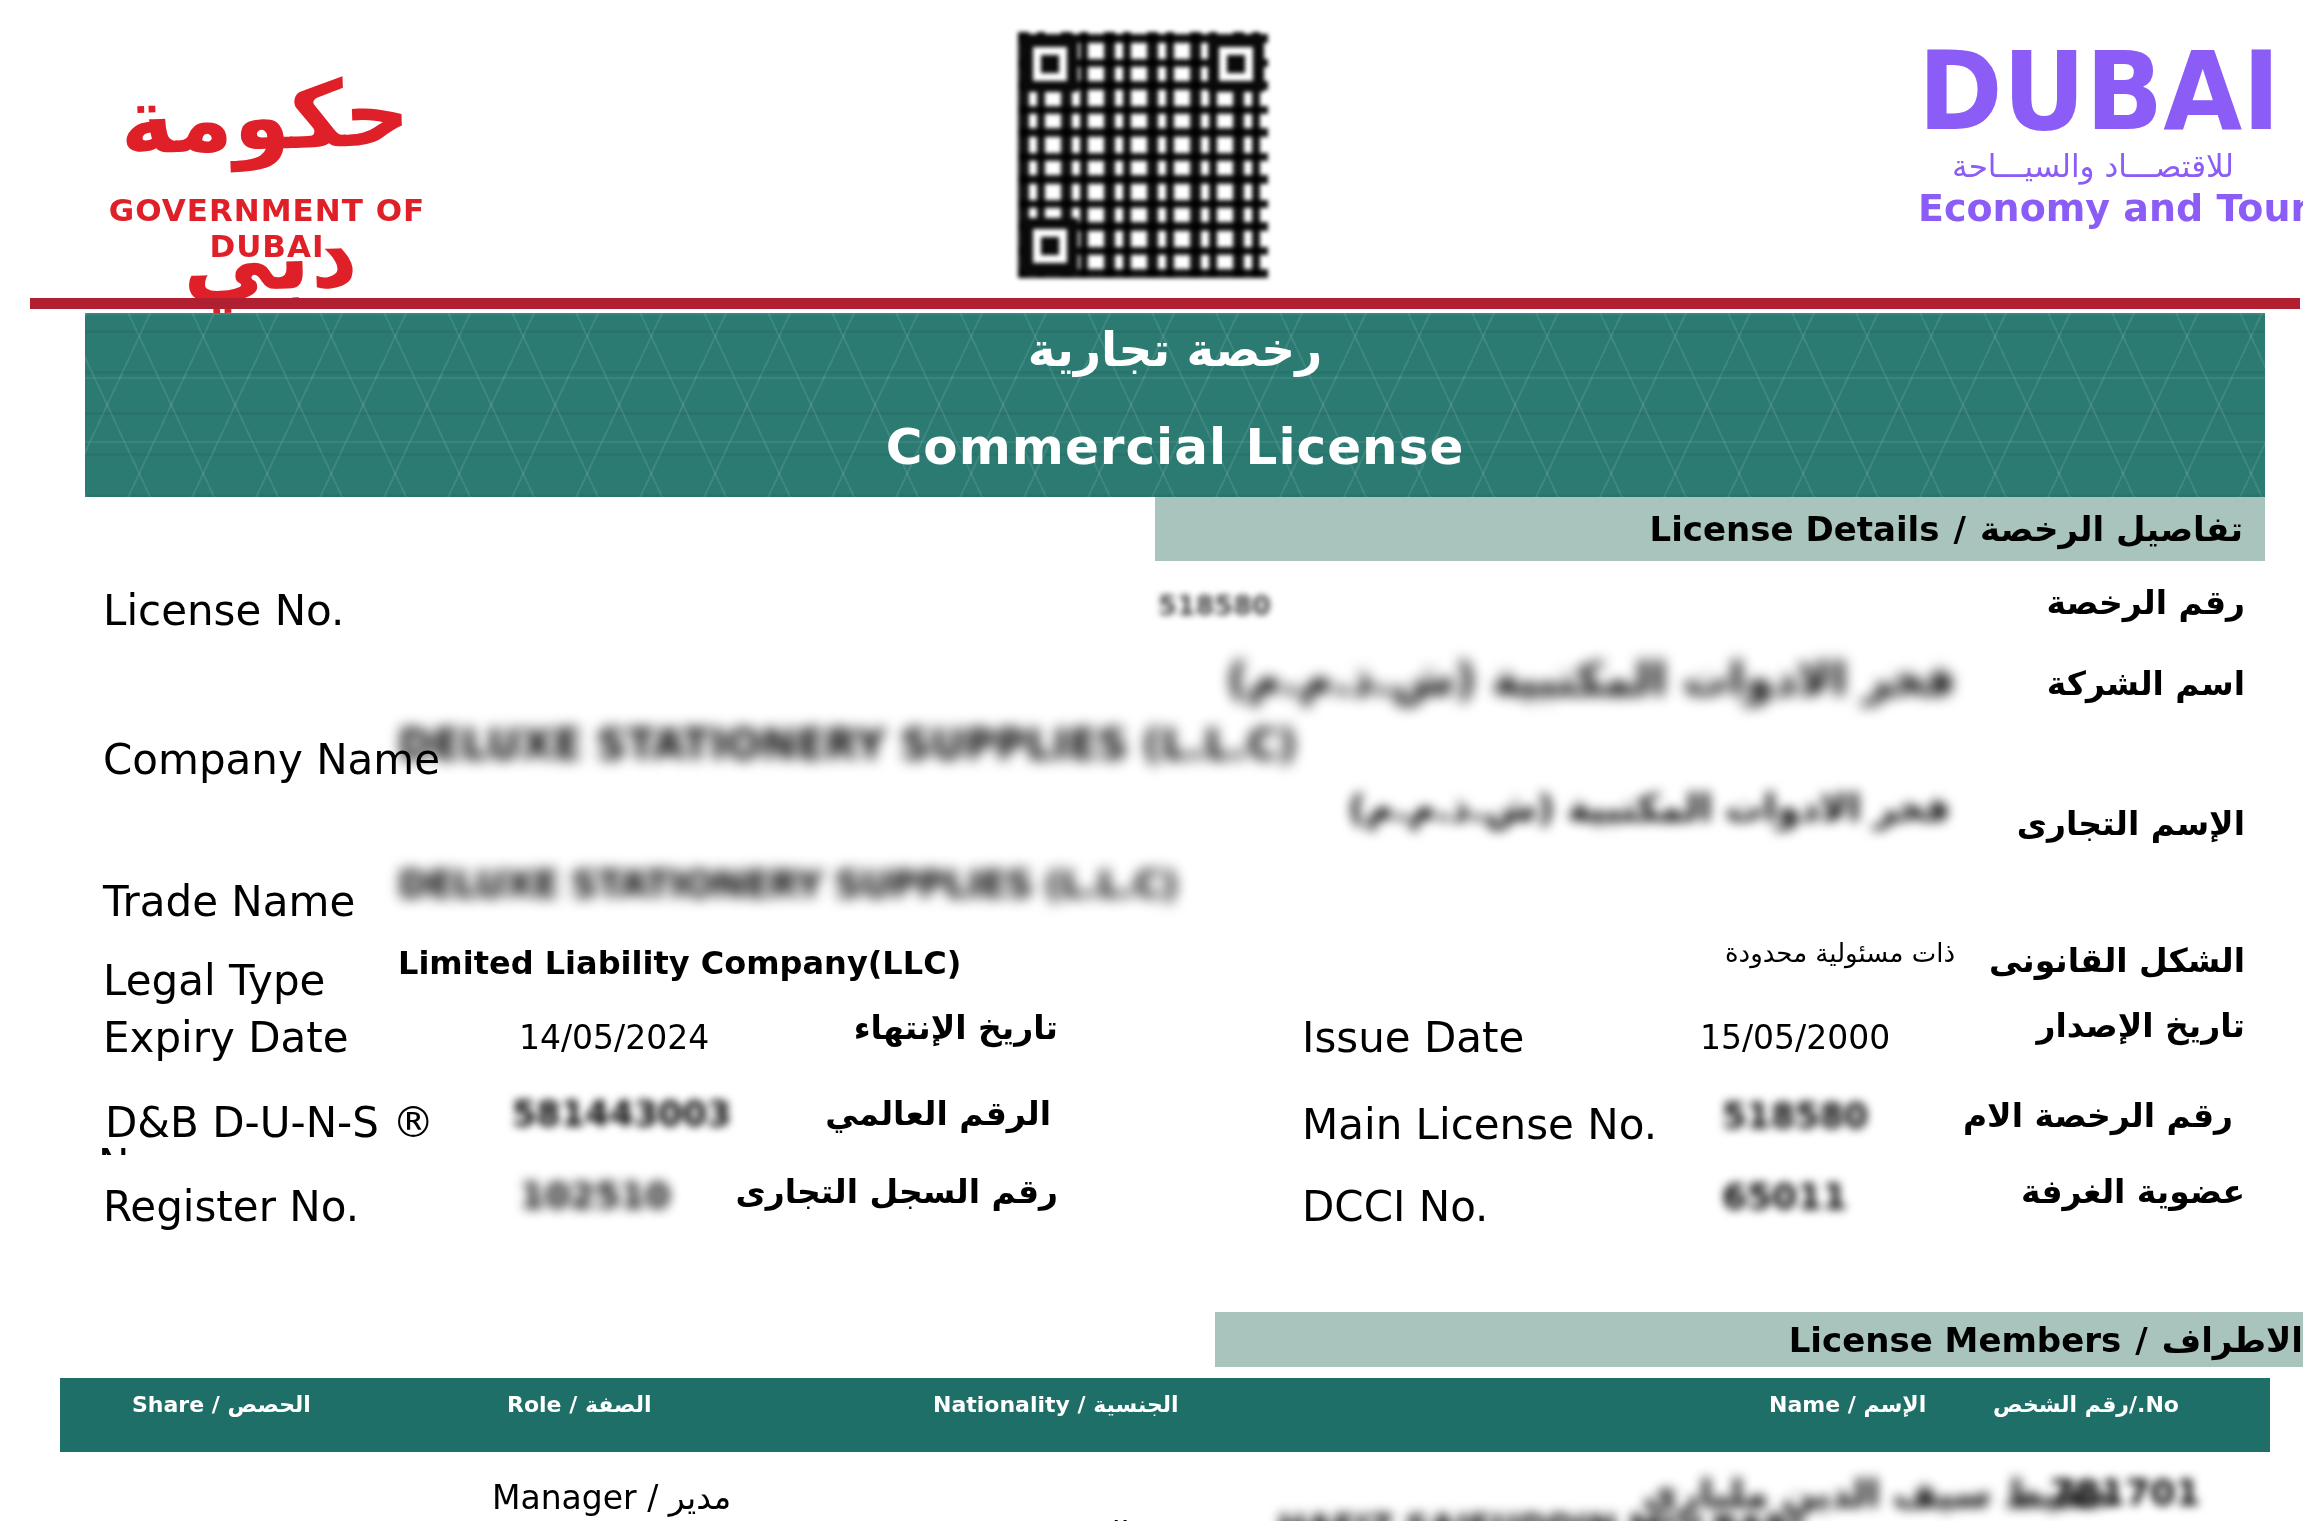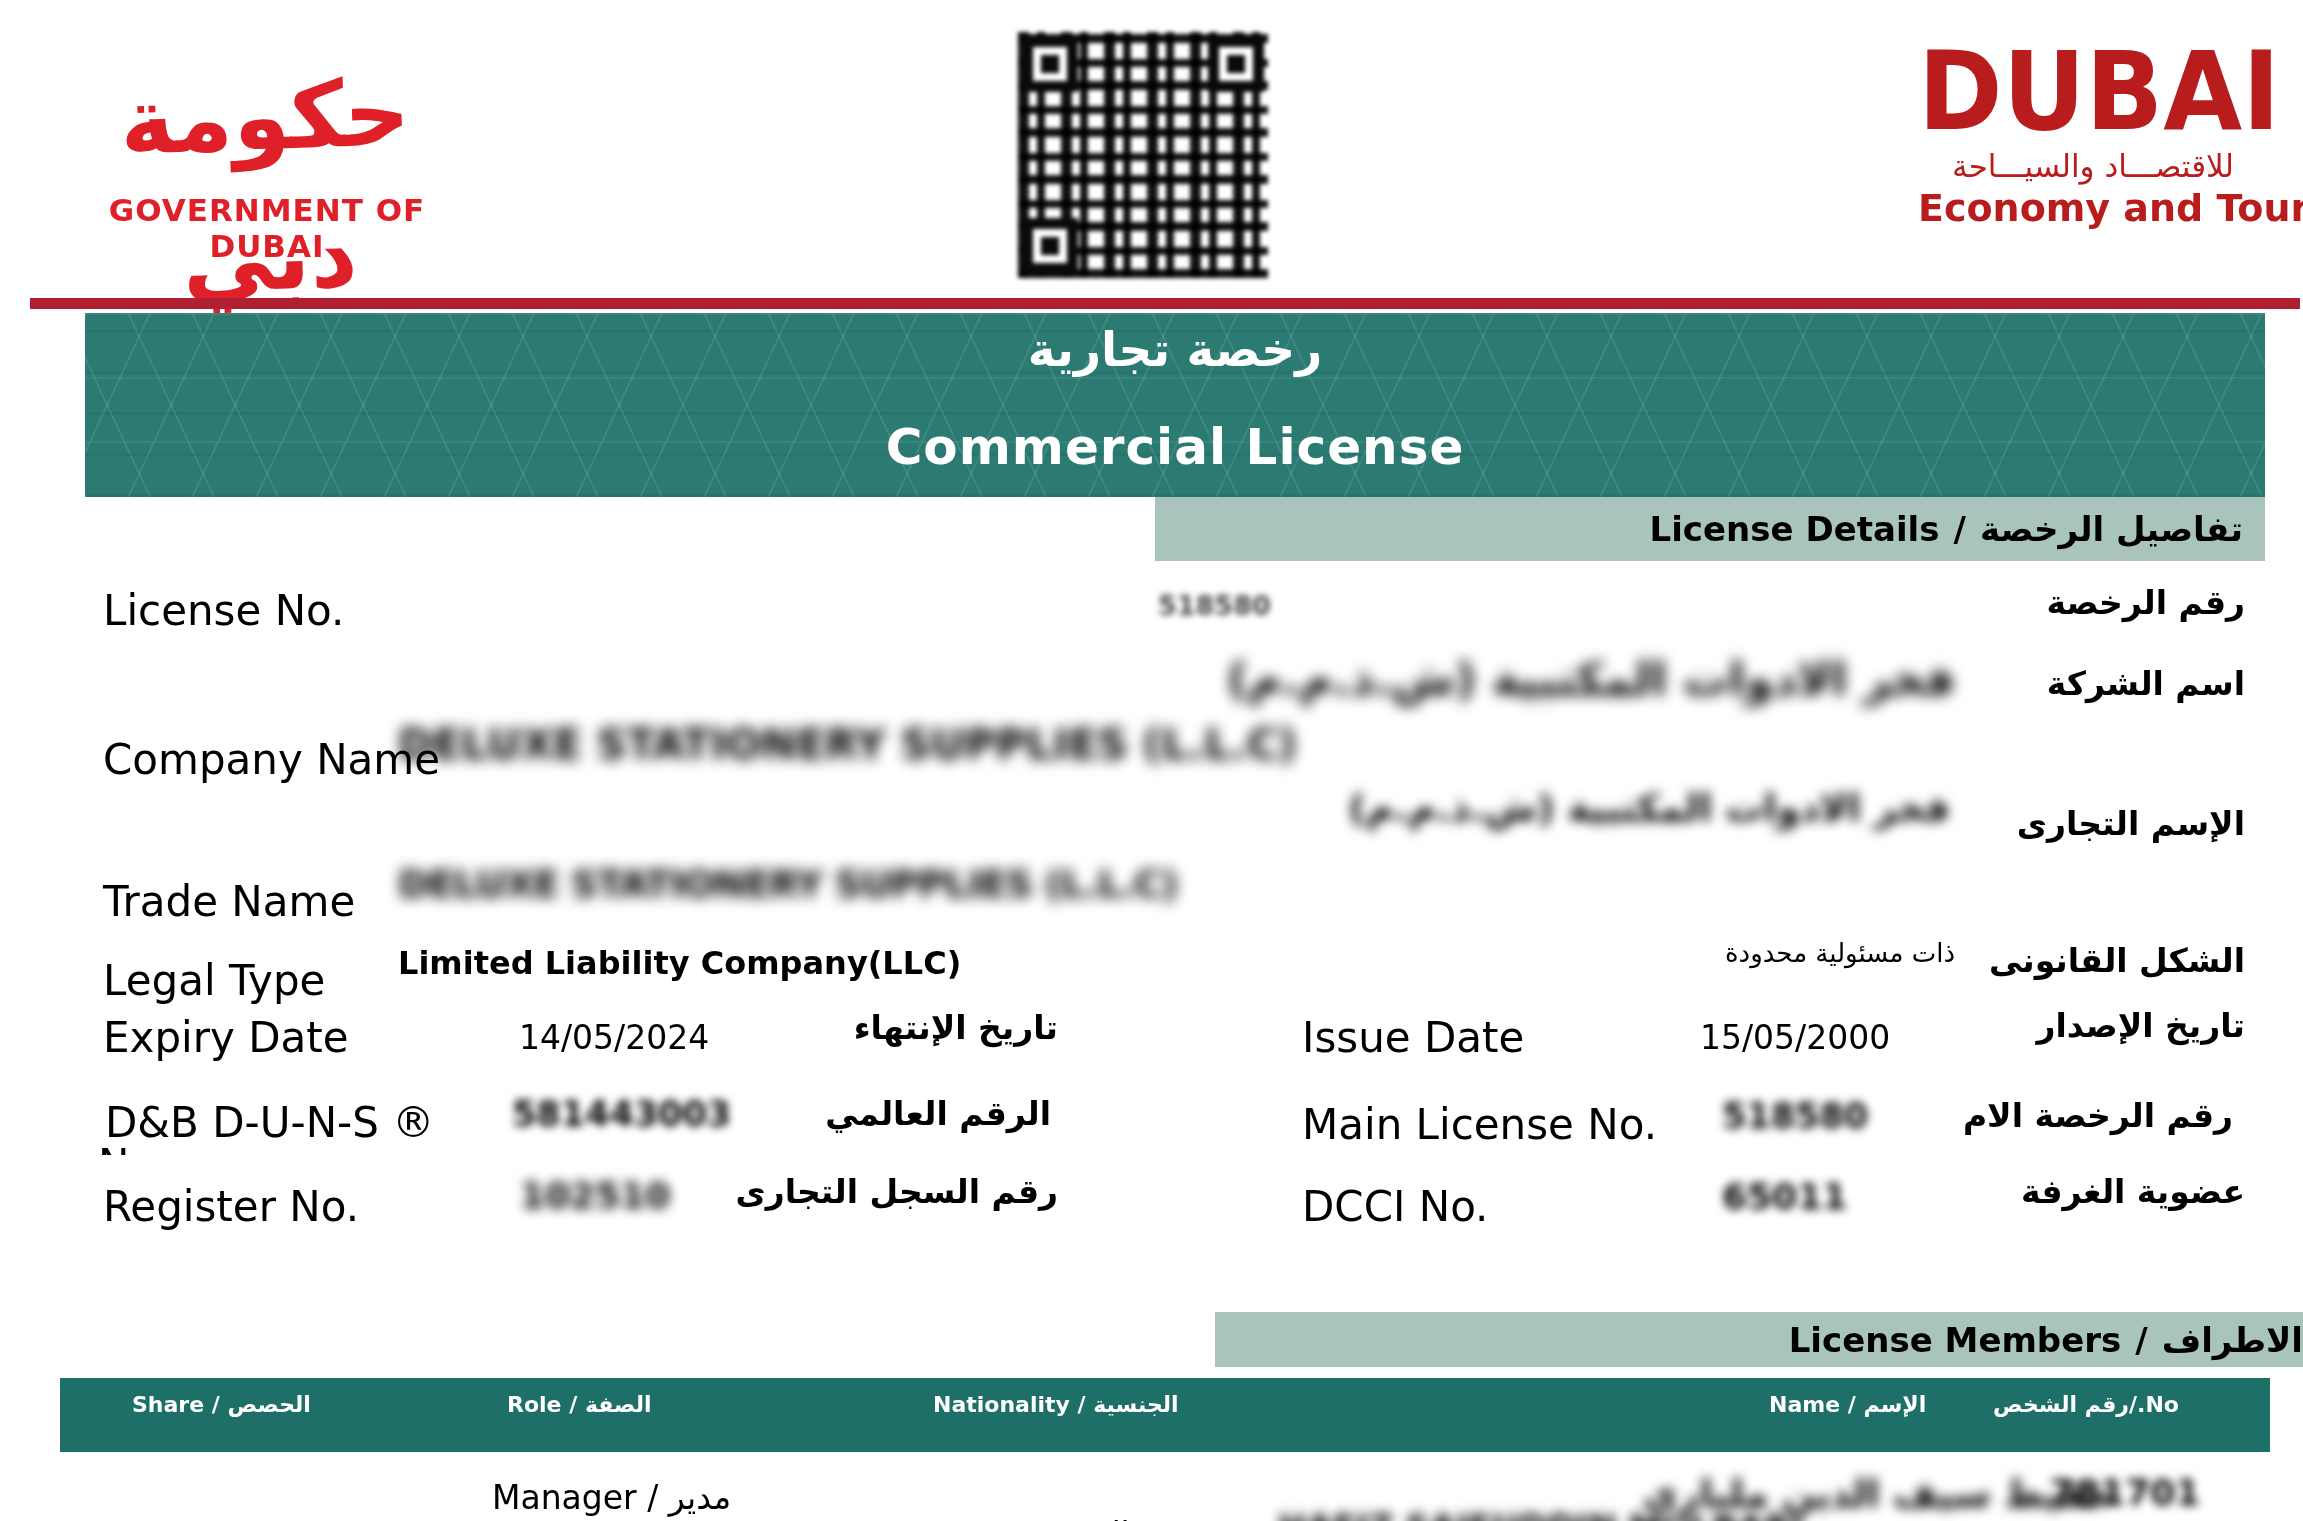--- a/index.html
+++ b/index.html
@@ -15,21 +15,21 @@
   .gov-en{left:52px;top:192px;width:430px;color:#df2028;font-size:31px;
     font-weight:bold;letter-spacing:1px;text-align:center;}
   .qr{left:1012px;top:28px;width:262px;height:256px;background:#fff;filter:blur(2px);}
   .qr-noise{position:absolute;left:6px;top:4px;right:6px;bottom:6px;
     background:
       repeating-linear-gradient(90deg,#111 0 11px,transparent 11px 19px,#111 19px 27px,transparent 27px 43px),
       repeating-linear-gradient(0deg,#111 0 9px,transparent 9px 23px,#111 23px 31px,transparent 31px 47px);
     background-blend-mode:multiply;}
   .finder{position:absolute;width:56px;height:56px;border:11px solid #0a0a0a;background:#fff;box-sizing:border-box;}
   .finder i{position:absolute;left:8px;top:8px;width:18px;height:18px;background:#0a0a0a;display:block;}
-  .det{left:1918px;top:30px;width:350px;text-align:center;color:#b91c1c;}
+  .det{left:1918px;top:30px;width:350px;text-align:center;color:#8b5cf6;}
   .det-word{font-size:102px;font-weight:bold;letter-spacing:0px;line-height:116px;
     transform:scaleY(1.06);transform-origin:top center;white-space:nowrap;}
   .det-ar{font-size:31px;margin-top:2px;white-space:nowrap;}
   .det-en{font-size:38px;font-weight:bold;margin-top:2px;white-space:nowrap;}
   
   .red-rule{left:30px;top:298px;width:2270px;height:11px;background:#b02030;}
   .banner{left:85px;top:313px;width:2180px;height:184px;background:#2b7b73;
     background-image:
       repeating-linear-gradient(115deg,rgba(255,255,255,.09) 0 2px,transparent 2px 58px),
       repeating-linear-gradient(65deg,rgba(255,255,255,.09) 0 2px,transparent 2px 58px),

